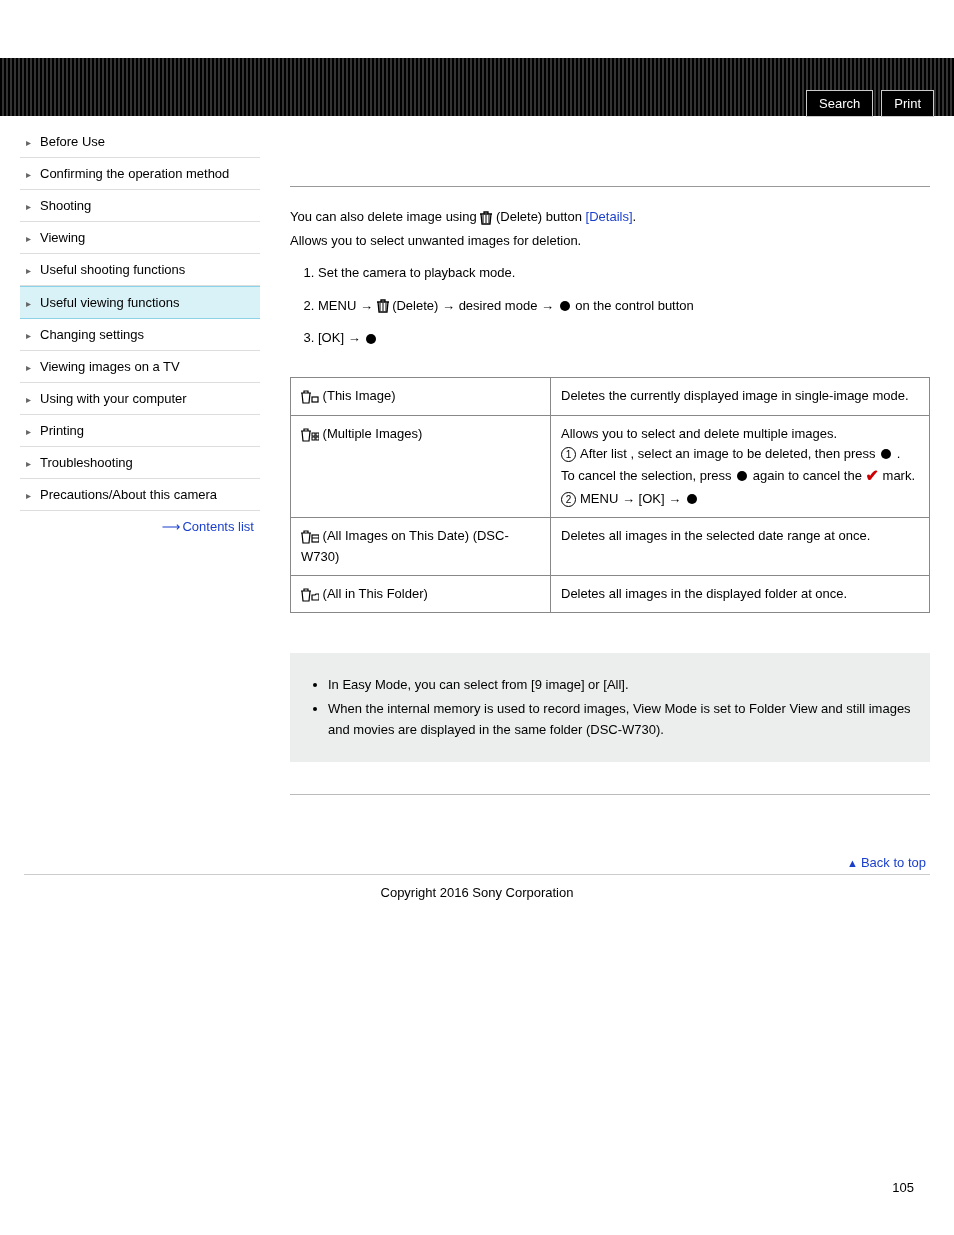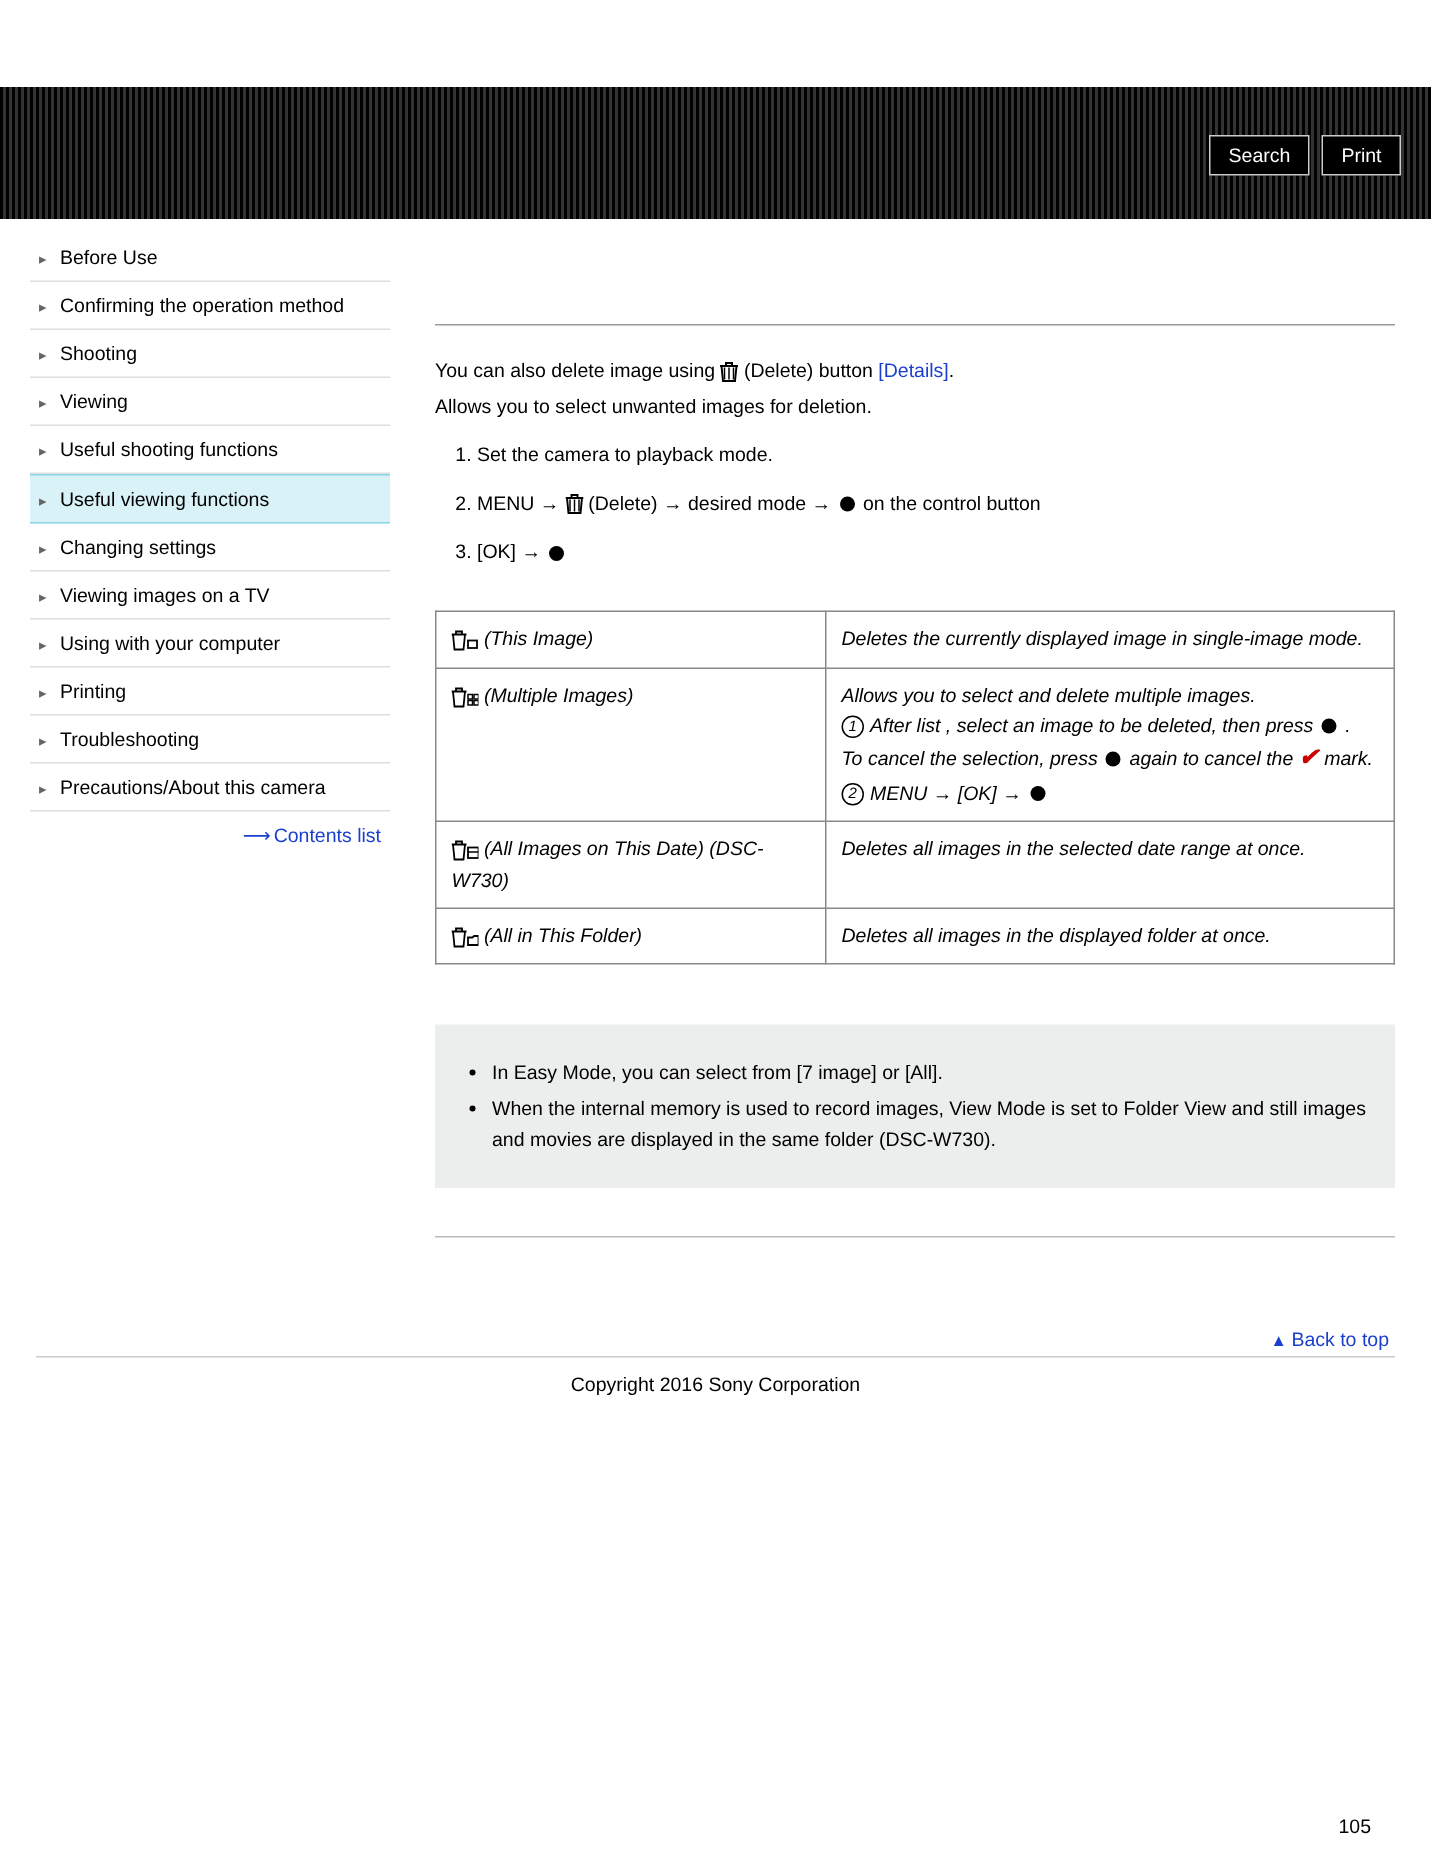--- a/index.html
+++ b/index.html
@@ -9,21 +9,21 @@
     font-size: 13px;
     color: #000;
     background: #fff;
   }
   .page {
     width: 954px;
     margin: 0 auto;
     position: relative;
   }
   .header-band {
-    height: 88px;
+    height: 58px;
     background: repeating-linear-gradient(
       90deg,
       #000 0px, #000 2px,
       #333 2px, #333 4px
     );
     position: relative;
     margin-top: 58px;
   }
   .header-buttons {
     position: absolute;
@@ -130,21 +130,20 @@
     width: 100%;
     border-collapse: collapse;
     margin-top: 26px;
     font-size: 13px;
   }
   table.modes td {
     border: 1px solid #888;
     padding: 8px 10px;
     vertical-align: top;
     line-height: 1.55;
-    font-style: italic;
   }
   table.modes td.left { width: 260px; }
   .circled {
     display: inline-block;
     border: 1px solid #000;
     border-radius: 50%;
     width: 15px; height: 15px;
     line-height: 14px;
     text-align: center;
     font-size: 10px;
@@ -381,21 +380,21 @@
                   </svg>
             </span><span> (All in This Folder)</span>
           </td>
           <td>Deletes all images in the displayed folder at once.</td>
         </tr>
       </tbody>
         </table>
 
       <div class="notes-box">
         <ul>
-          <li>In Easy Mode, you can select from [7 image] or [All].</li>
+          <li>In Easy Mode, you can select from [9 image] or [All].</li>
           <li>When the internal memory is used to record images, View Mode is set to Folder View and still images and movies are displayed in the same folder (DSC-W730).</li>
         </ul>
       </div>
 
       <hr class="related-rule">
 
       <div class="back-top">
         <span class="tri">▲</span><span>Back to top</span>
       </div>
     </div>

